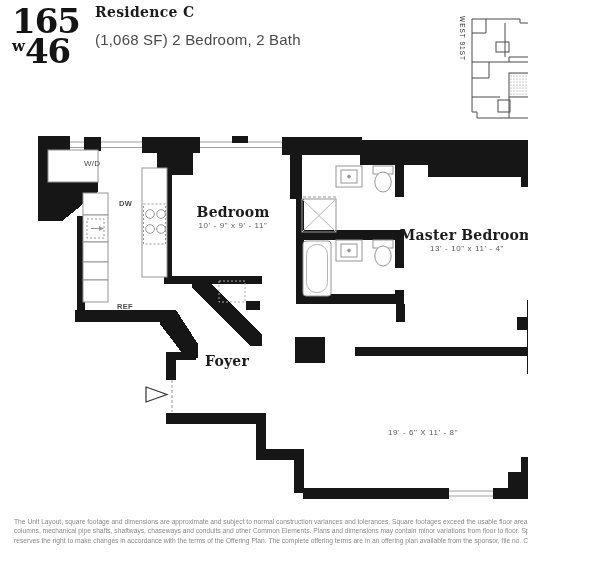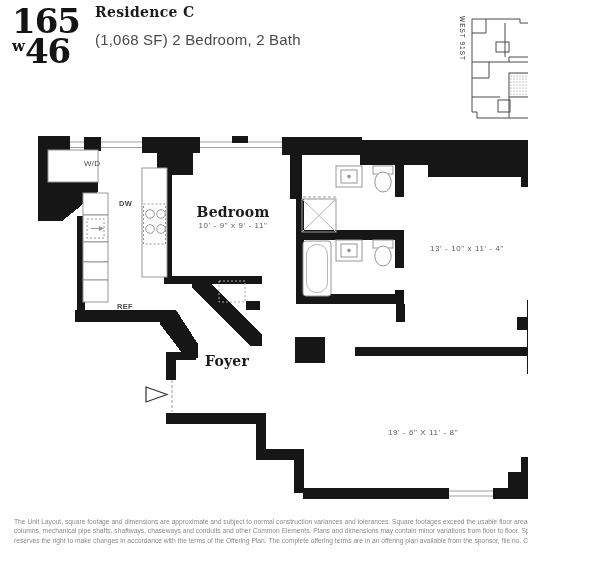--- a/index.html
+++ b/index.html
@@ -199,20 +199,21 @@
 <div class="abs street">WEST 91ST</div>
 <div class="abs north-n">N</div>
 
 <div class="abs app" style="left:52px;top:159px;font-size:8px;">W/D</div>
 <div class="abs app" style="left:87px;top:199px;font-weight:bold;">DW</div>
 <div class="abs app" style="left:85px;top:302px;font-weight:bold;">REF</div>
 
 <div class="abs rn" style="left:233px;top:204px;">Bedroom</div>
 <div class="abs rd" style="left:233px;top:221px;">10' - 9" x 9' - 11"</div>
 
+<div class="abs rn" style="left:467px;top:227px;">Master Bedroom</div>
 <div class="abs rd" style="left:467px;top:244px;">13' - 10" x 11' - 4"</div>
 
 <div class="abs rd" style="left:423px;top:428px;">19' - 6" X 11' - 8"</div>
 
 <div class="abs rn" style="left:227px;top:353px;">Foyer</div>
 
 <div class="disclaimer">The Unit Layout, square footage and dimensions are approximate and subject to normal construction variances and tolerances. Square footages exceed the usable floor area and include columns, mechanical pipe shafts, shaftways, chaseways and conduits and other Common Elements. Plans and dimensions may contain minor variations from floor to floor. Sponsor reserves the right to make changes in accordance with the terms of the Offering Plan. The complete offering terms are in an offering plan available from the sponsor, file no. CD12-0091.</div>
 
 </div>
 

